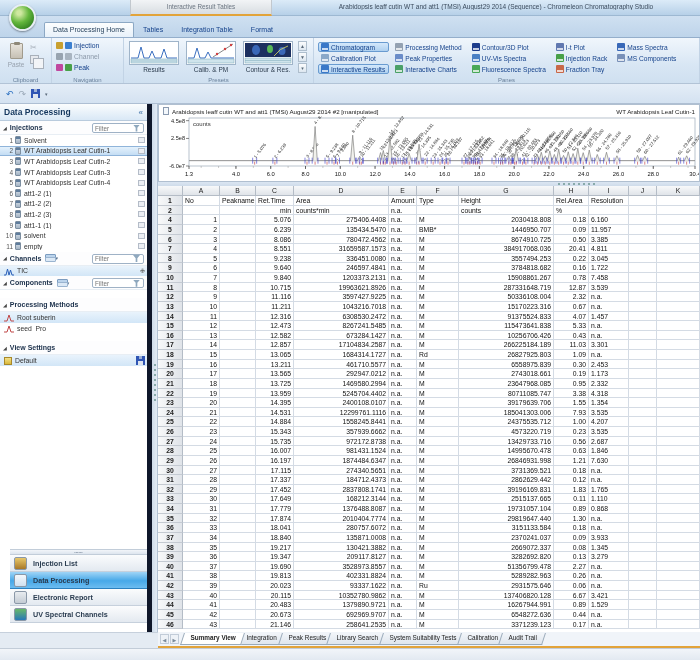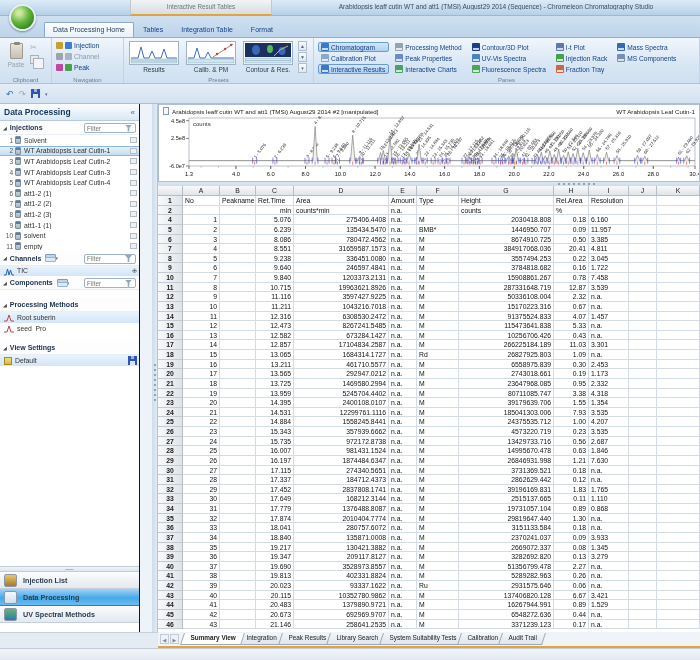--- a/index.html
+++ b/index.html
@@ -72,22 +72,22 @@
   
   #qatrow { position:absolute; left:0; top:84px; width:700px; height:20px;
     background:linear-gradient(#e4edf7,#d4e2f1); border-bottom:1px solid #aebfd3;
     display:flex; align-items:center; gap:5px; padding-left:6px; }
   .qat-ico { font-size:9px; line-height:10px; }
   .floppy { width:9px; height:9px; background:#2f55b4; position:relative; }
   .floppy:after { content:""; position:absolute; left:2px; bottom:0; width:5px; height:4px; background:#dde4ee; }
   .floppy:before { content:""; position:absolute; left:3px; top:0; width:3px; height:3px; background:#9fb2d8; }
 
   
-  #sidebar { position:absolute; left:0; top:104px; width:140px; height:544px; background:#fff;
-    border-right:1px solid #0f172a; }
+  #sidebar { position:absolute; left:0; top:104px; width:152px; height:544px; background:#fff;
+    border-right:5px solid #0f172a; }
   #sb-header { height:17px; background:linear-gradient(#fbfdfe,#d9e8f6); border-bottom:1px solid #b9cbdd;
     display:flex; align-items:center; padding:0 4px; }
   #sb-header b { font-size:8.5px; color:#14375e; flex:1; }
   #sb-header .collapse { font-size:8px; color:#3a6ea5; }
   .sb-sec { display:flex; align-items:center; height:14px; padding:0 3px; position:relative;
     border-bottom:1px solid #e8eef4; background:#fdfdfe; }
   .sb-sec .tri { font-size:5px; color:#444; margin-right:3px; }
   .sb-sec b { font-size:7px; color:#1a2f4a; }
   .filterbox { position:absolute; right:3px; top:2px; width:52px; height:10px; border:1px solid #9fb2c6;
     border-radius:2px; background:#fff; display:flex; align-items:center; padding:0 2px; }
@@ -109,21 +109,21 @@
   .sb-item .name { flex:1; font-size:6.8px; color:#333; white-space:nowrap; overflow:hidden; }
   .sb-item .rico { width:7px; height:6px; border:1px solid #b4bcc8; background:#eceff4; }
   .sb-item.sel { background:linear-gradient(#e4f1fc,#c4ddf4); border-top:1px solid #8fb4da;
     border-bottom:1px solid #8fb4da; }
   .sb-item.sel2 { background:linear-gradient(#e9f3fc,#d2e6f7); }
   .pm-ico, .tic-ico { margin-right:3px; flex:0 0 10px; }
   .vs-ico { width:8px; height:8px; background:linear-gradient(#f4e08a,#d8b83a); border:1px solid #a8882a;
     margin-right:3px; flex:0 0 8px; }
   .pin-ico { font-size:6px; color:#555; }
   
-  #sb-nav { position:absolute; left:0; right:0; bottom:25px; }
+  #sb-nav { position:absolute; left:10px; right:0; bottom:25px; }
   #sb-grip { height:6px; background:linear-gradient(#f2f5f9,#dde5ee); border-top:1px solid #c2cdd9;
     border-bottom:1px solid #c2cdd9; text-align:center; font-size:4px; color:#8a98a8; line-height:5px; }
   .sbnav-item { display:flex; align-items:center; height:17px; padding-left:4px; gap:6px;
     background:linear-gradient(#fbfcfd,#e3e9f0); border-bottom:1px solid #c6d0dc; }
   .sbnav-item span.lbl { font-size:7.2px; font-weight:bold; color:#2a3c50; }
   .sbnav-item.active { background:linear-gradient(#9fd4f6,#47a8e8 55%,#6cbcf0); border-bottom:1px solid #2a80c0; }
   .sbnav-ico { width:13px; height:13px; border-radius:2px; flex:0 0 13px; }
 
   
   #vsplit { position:absolute; left:152px; top:104px; width:6px; height:544px;
@@ -479,22 +479,26 @@
     <div id="sbnav-items">
         <div class="sbnav-item">
           <span class="sbnav-ico" style="background: linear-gradient(rgb(232, 200, 106), rgb(168, 120, 40)); border: 1px solid rgb(138, 152, 168);"></span>
           <span class="lbl">Injection List</span>
         </div>
         <div class="sbnav-item active">
           <span class="sbnav-ico" style="background: linear-gradient(rgb(244, 248, 252), rgb(207, 224, 240)); border: 1px solid rgb(138, 152, 168);"></span>
           <span class="lbl">Data Processing</span>
         </div>
         <div class="sbnav-item">
+          <span class="sbnav-ico" style="background: linear-gradient(rgb(232, 236, 240), rgb(196, 204, 212)); border: 1px solid rgb(138, 152, 168);"></span>
+          <span class="lbl">Electronic Report</span>
+        </div>
+        <div class="sbnav-item">
           <span class="sbnav-ico" style="background: linear-gradient(rgb(104, 184, 104), rgb(40, 120, 184)); border: 1px solid rgb(138, 152, 168);"></span>
-          <span class="lbl">UV Spectral Methods</span>
+          <span class="lbl">UV Spectral Channels</span>
         </div>
       </div>
   </div>
 </div>
 
 <div id="vsplit">
     <i></i>
   </div>
 
 <div id="mainpane">

